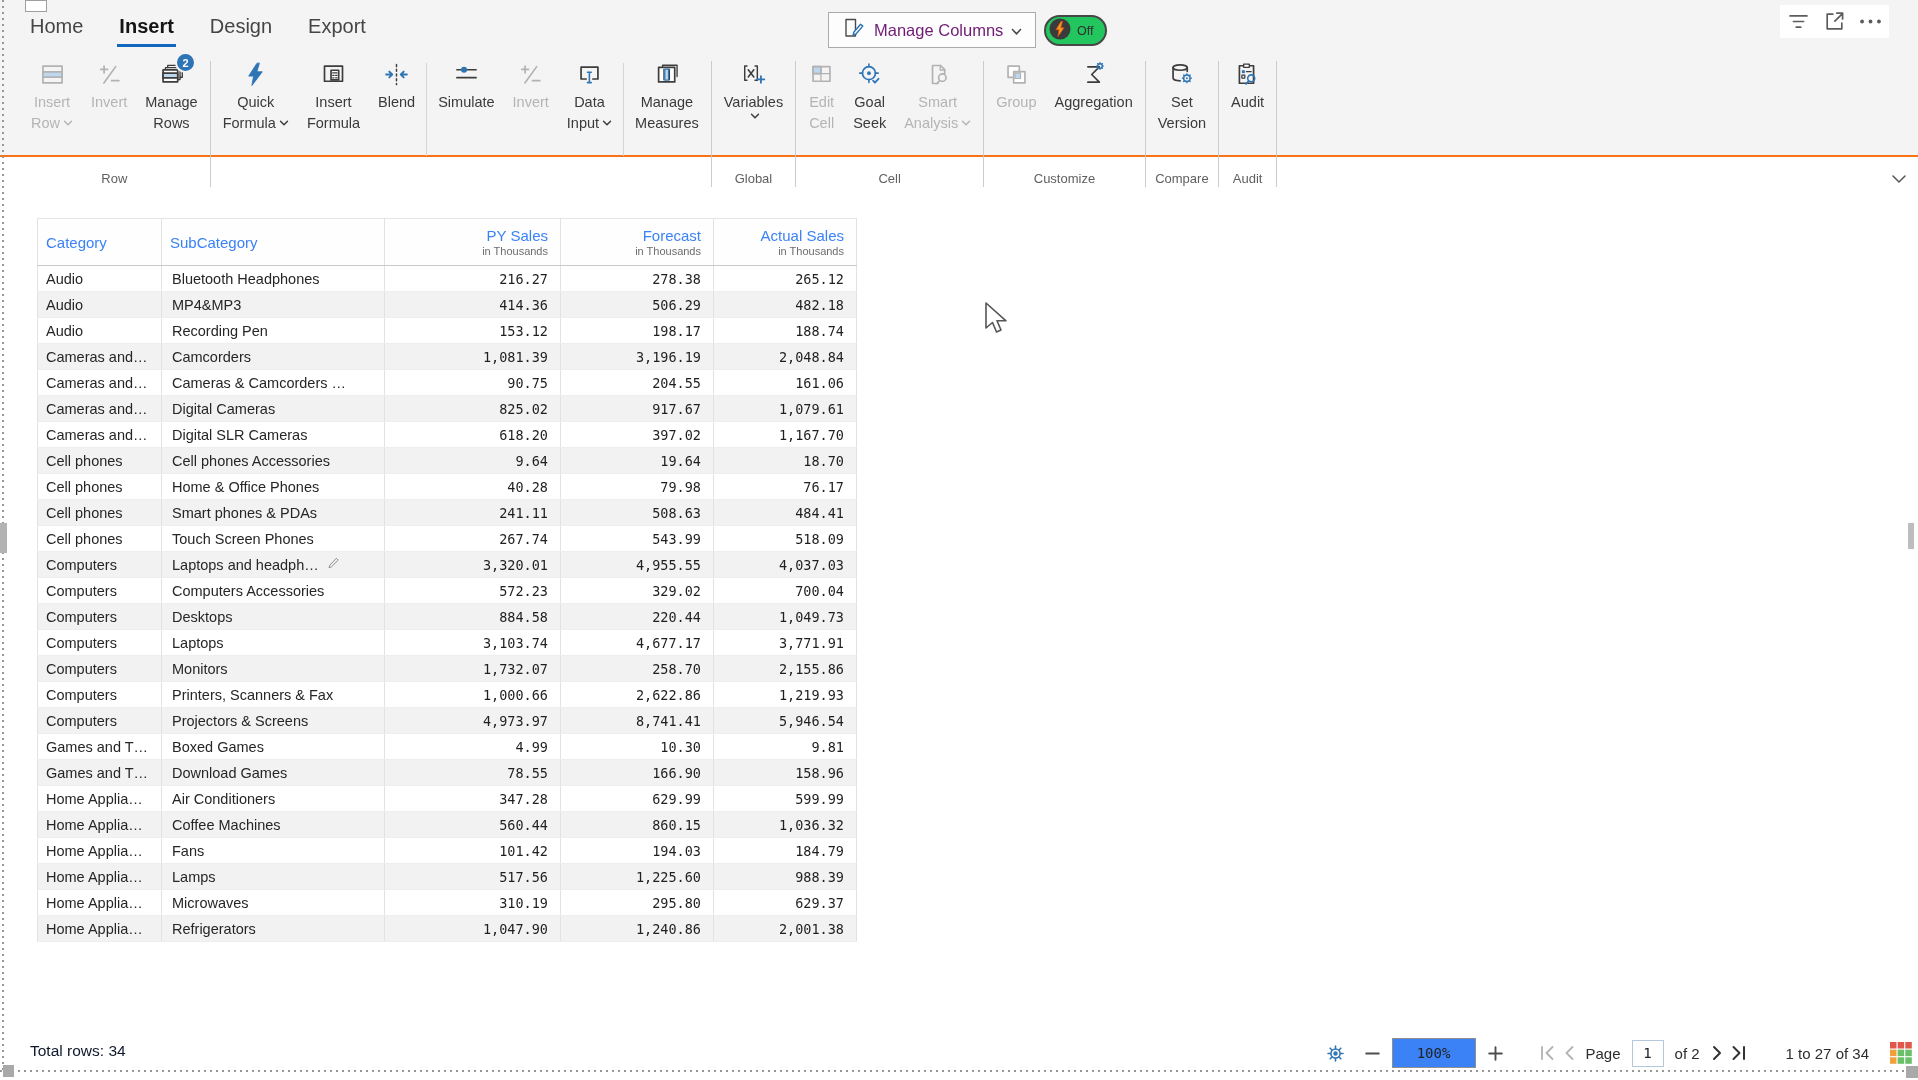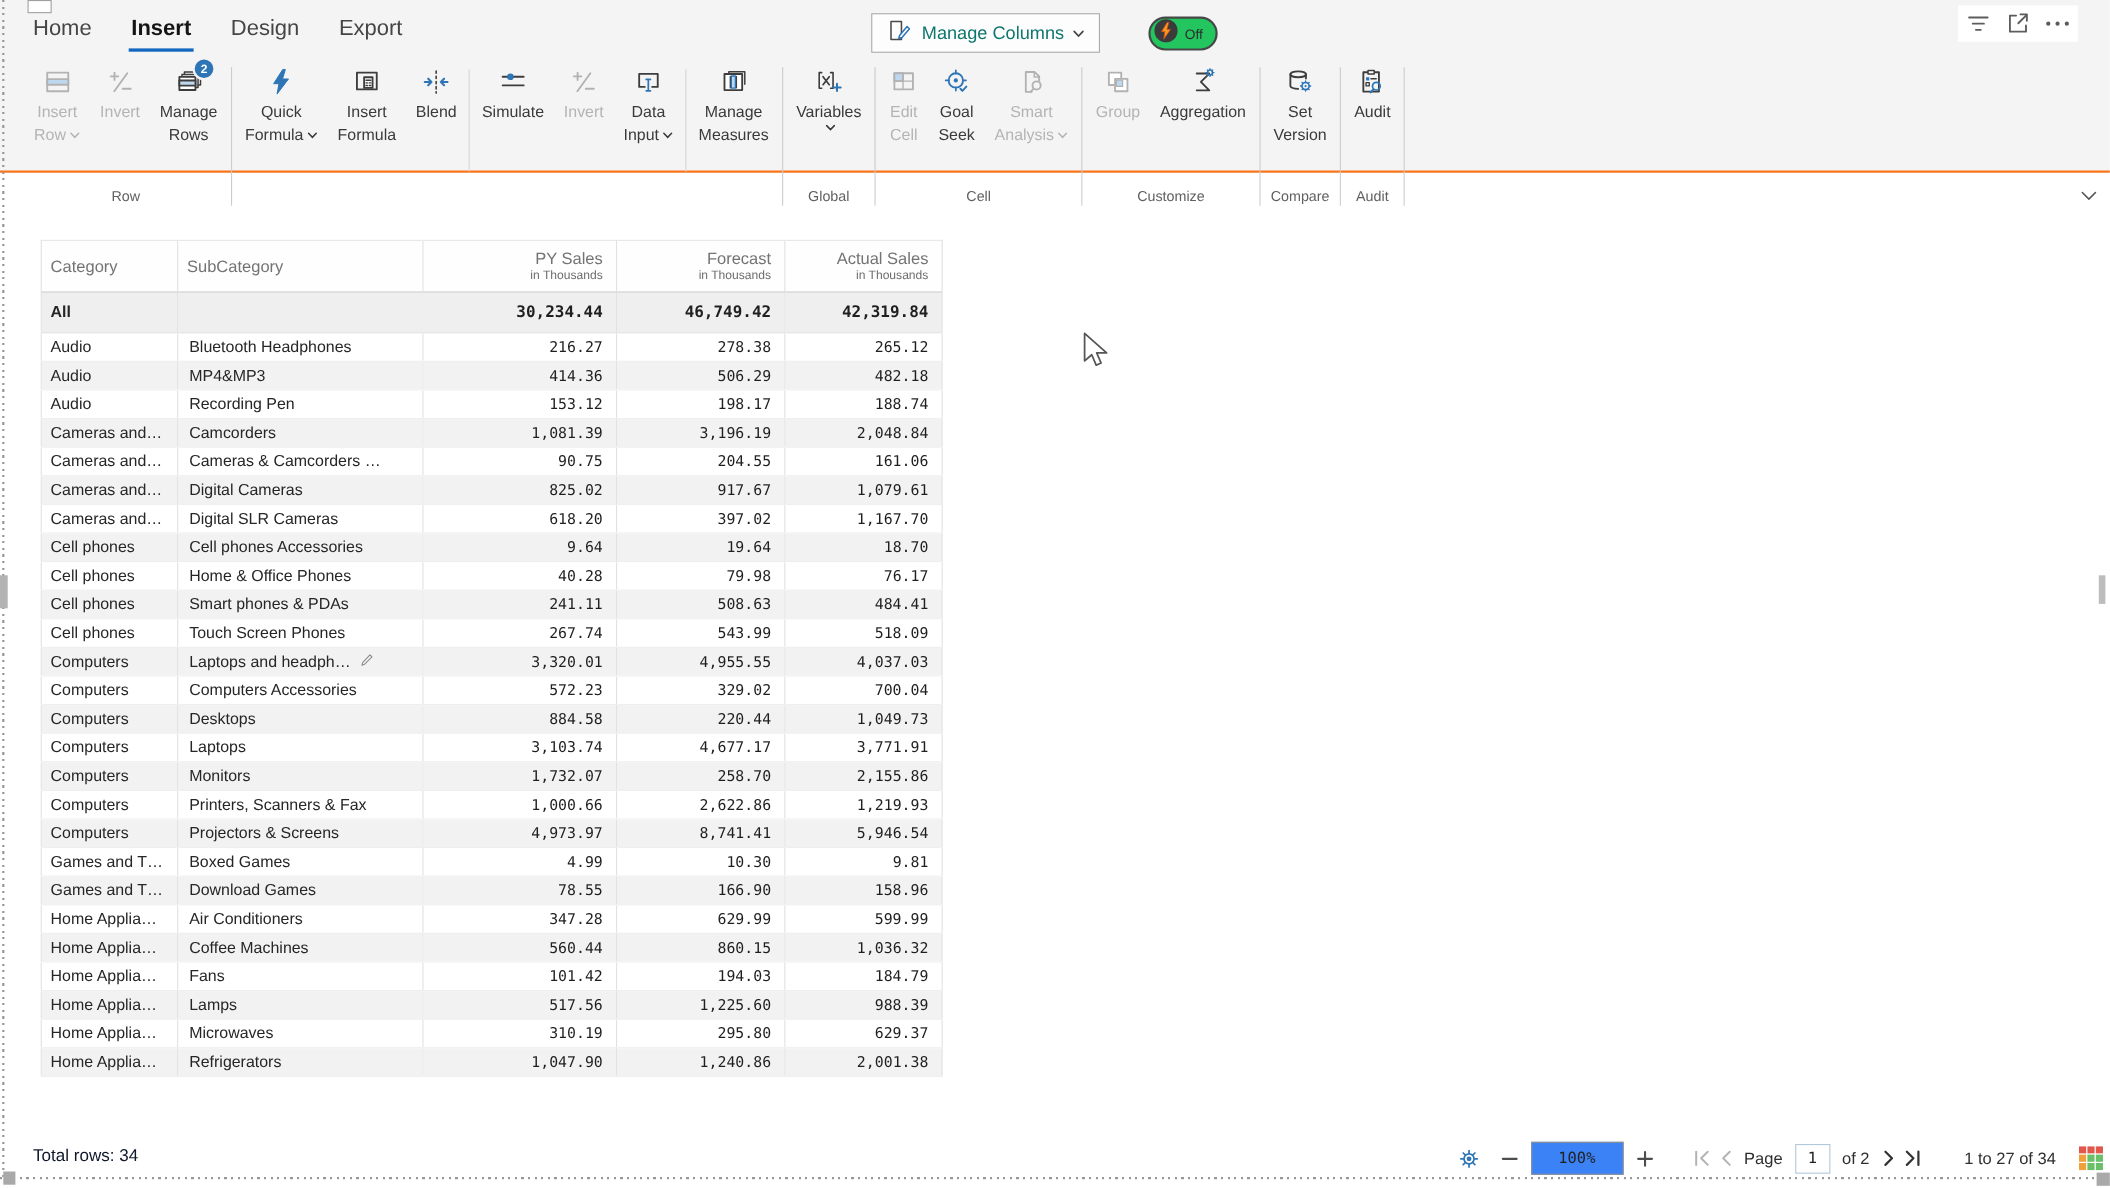--- a/index.html
+++ b/index.html
@@ -7,22 +7,22 @@
     width:1918px;height:1080px;position:relative;overflow:hidden;
     background:#ffffff;font-family:"Liberation Sans",sans-serif;color:#2b2b2b;
   }
   
   .ribbon{position:absolute;top:0;left:0;width:1918px;height:157px;background:#f4f4f4;
           border-bottom:2px solid #f97316;box-sizing:border-box;}
   .tabs{position:absolute;top:15px;left:28px;display:flex;gap:32px;}
   .tab{font-size:20px;color:#454545;position:relative;padding:0 2px 6px;}
   .tab.active{color:#151515;font-weight:600;}
   .tab.active::after{content:"";position:absolute;left:0;right:0;bottom:-3px;height:3px;background:#1267bf;}
-  .mc-btn{position:absolute;top:12px;left:792px;height:36px;display:flex;align-items:center;gap:8px;
-          padding:0 13px;background:#fdfdfd;border:1px solid #ababab;font-size:16.5px;color:#0f766e;box-sizing:border-box;}
+  .mc-btn{position:absolute;top:12px;left:828px;height:36px;display:flex;align-items:center;gap:8px;
+          padding:0 13px;background:#fdfdfd;border:1px solid #ababab;font-size:16.5px;color:#701a75;box-sizing:border-box;}
   .toggle{position:absolute;top:15px;left:1044px;width:63px;height:31px;border:2px solid #474747;border-radius:17px;
           background:#22c55e;display:flex;align-items:center;padding:0 3px;gap:6px;box-sizing:border-box;}
   .toggle-knob{width:22px;height:22px;border-radius:50%;display:flex;align-items:center;justify-content:center;}
   .toggle-label{font-size:12.5px;color:#2e2e2e;}
   .vh{position:absolute;top:5px;left:1780px;display:flex;gap:9px;background:#fff;padding:3px 5px;}
   .vh-icon{width:27px;height:27px;display:flex;align-items:center;justify-content:center;}
   .strip{position:absolute;top:56px;left:22px;height:134px;display:flex;align-items:stretch;}
   .ribbon-group{display:flex;flex-direction:column;}
   .g-clusters{display:flex;flex:1;align-items:flex-start;}
   .g-label{height:22px;line-height:22px;text-align:center;font-size:13px;color:#606060;}
@@ -38,21 +38,21 @@
   .collapse-chevron{position:absolute;right:12px;top:170px;color:#555;}
   
   .table-wrap{position:absolute;left:37px;top:218px;}
   table{border-collapse:collapse;table-layout:fixed;width:819px;font-size:14.5px;color:#262626;
         border-left:1px solid #e2e2e2;border-right:1px solid #e2e2e2;border-top:1px solid #e6e6e6;}
   th,td{padding:0;overflow:hidden;white-space:nowrap;box-sizing:border-box;}
   th+th,td+td{border-left:1px solid #e2e2e2;}
   thead th{height:47px;border-bottom:1px solid #c8c8c8;background:#fefefe;font-weight:normal;vertical-align:middle;}
   th.txt{text-align:left;padding-left:8px;}
   th.val{text-align:right;padding-right:12px;}
-  .h-title{font-size:15px;color:#737373;}
+  .h-title{font-size:15px;color:#3b82f6;}
   .h-sub{font-size:11px;color:#6d6d6d;margin-top:1px;}
   tr.all{background:#efefef;font-weight:bold;}
   tr.all td{height:37px;border-bottom:1px solid #e0e0e0;}
   tr.data td{height:26px;border-bottom:1px solid #eeeeee;}
   tr.data.striped{background:#f2f2f2;}
   td.cat{padding-left:8px;}
   td.sub{padding-left:10px;}
   td.val{text-align:right;padding-right:12px;font-family:"DejaVu Sans Mono",monospace;font-size:13.5px;color:#1f1f1f;}
   tr.all td.val{font-size:14.5px;}
   .cellflex{display:flex;align-items:center;gap:7px;}
@@ -524,27 +524,20 @@
             <div class="h-title">Forecast</div>
             <div class="h-sub">in Thousands</div>
           </th>
           <th class="val">
             <div class="h-title">Actual Sales</div>
             <div class="h-sub">in Thousands</div>
           </th>
         </tr>
       </thead>
     <tbody id="tbody">
-        <tr class="all">
-          <td class="cat">All</td>
-          <td class="sub"></td>
-          <td class="val">30,234.44</td>
-          <td class="val">46,749.42</td>
-          <td class="val">42,319.84</td>
-        </tr>
         <tr class="data">
           <td class="cat">Audio</td>
           <td class="sub">
             <div class="cellflex">
               <span>Bluetooth Headphones</span>
             </div>
           </td>
           <td class="val">216.27</td>
           <td class="val">278.38</td>
           <td class="val">265.12</td>

